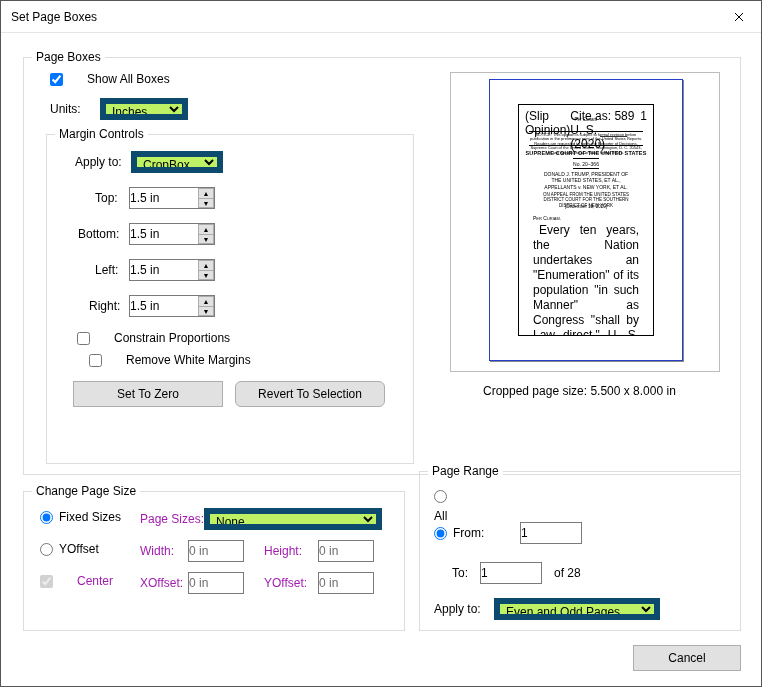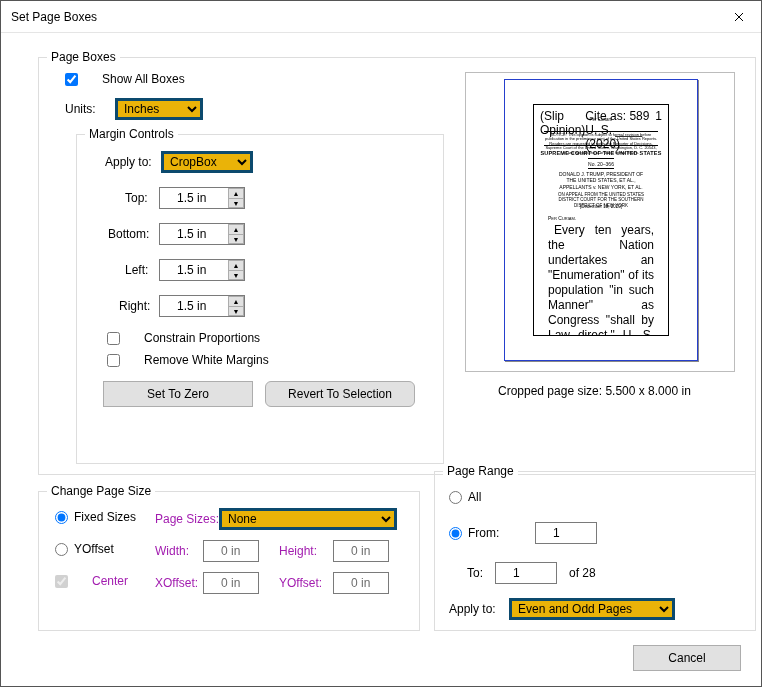--- a/index.html
+++ b/index.html
@@ -5,33 +5,33 @@
 * { box-sizing: border-box; margin: 0; padding: 0; font-family: "Segoe UI", Tahoma, sans-serif; font-size: 12px; }
 body { background: #fff; color: #000; }
 
 .window { width: 762px; height: 687px; border: 1px solid #555; background: #fff; position: relative; }
 .titlebar { height: 32px; display: flex; align-items: center; justify-content: space-between; padding: 0 0 0 10px; border-bottom: 1px solid #e5e5e5; }
 .titlebar .title { font-size: 12px; }
 .titlebar .close { width: 45px; height: 32px; display: flex; align-items: center; justify-content: center; cursor: pointer; }
 
 .client { position: absolute; left: 0; right: 0; top: 32px; bottom: 0; }
 
-.groupbox { position: absolute; border: 1px solid #ddd; margin-left: 15px; }
+.groupbox { position: absolute; border: 1px solid #ddd; }
 .groupbox > .gtitle { position: absolute; top: -8px; left: 8px; background: #fff; padding: 0 4px; font-size: 12px; white-space: nowrap; }
 
 .lbl { font-size: 12px; color: #000; white-space: nowrap; }
 .lbl.disabled { color: #a21caf; }
 .chk { display: flex; align-items: center; gap: 24px; }
 .chk input[type="checkbox"] { width: 13px; height: 13px; }
 .rad { display: flex; align-items: center; gap: 6px; }
 .rad input[type="radio"] { width: 13px; height: 13px; }
 
-select { height: 22px; border: 3px solid #0c4a6e; background: #eab308; font-size: 12px; padding: 0 2px; }
-
-input.text { height: 22px; border: 1px solid #7a7a7a; padding: 0 17px; font-size: 12px; background: #fff; }
+select { height: 22px; border: 6px solid #0c4a6e; background: #bef264; font-size: 12px; padding: 0 2px; }
+
+input.text { height: 22px; border: 1px solid #7a7a7a; padding: 0 0; font-size: 12px; background: #fff; }
 input.text:disabled { background: #fff; color: #6d6d6d; }
 
 .spinwrap { position: relative; display: inline-block; }
 .spinwrap input.text { padding-right: 0; }
 .spinbtns { position: absolute; right: 1px; top: 1px; bottom: 1px; width: 16px; display: flex; flex-direction: column; }
 .spinbtns button { flex: 1 1 50%; border: 1px solid #acacac; background: #e1e1e1; font-size: 7px; line-height: 1; padding: 0; cursor: pointer; }
 .spinbtns button:first-child { border-bottom: none; }
 
 .btn { height: 26px; border: 1px solid #adadad; background: #e1e1e1; font-size: 12px; cursor: pointer; padding: 0; }
 .btn.primary { border: 1.2px solid #0078d7; }
@@ -124,21 +124,21 @@
           <span class="spinbtns">
               <button>▲</button>
               <button>▼</button>
             </span>
         </span>
 
         <label class="chk" style="position:absolute; left:30px; top:196px;">
           <input type="checkbox" style="">
           <span class="lbl">Constrain Proportions</span>
         </label>
-        <label class="chk" style="position:absolute; left:30px; top:218px;justify-content:space-between;">
+        <label class="chk" style="position:absolute; left:42px; top:218px;justify-content:space-between;">
           <input type="checkbox" style="">
           <span class="lbl">Remove White Margins</span>
         </label>
 
         <button class="btn" style="position:absolute; left:26px; top:246px; width:150px;">Set To Zero</button>
         <button class="btn" style="position:absolute; left:188px; top:246px; width:150px;border-radius:6px;">Revert To Selection</button>
       </div>
 
       <div class="preview-outer" style="left:426px; top:14px; width:270px; height:300px;">
         <div class="preview-inner" style="left:38px; top:6px; width:194px; height:282px;">
@@ -197,21 +197,21 @@
       </label>
       <span class="lbl disabled" style="position:absolute; left:116px; top:84px;">XOffset:</span>
       <input class="text" disabled="" style="position: absolute; left: 164px; top: 80px; width: 56px;" value="0 in">
       <span class="lbl disabled" style="position:absolute; left:240px; top:84px;">YOffset:</span>
       <input class="text" disabled="" style="position: absolute; left: 294px; top: 80px; width: 56px;" value="0 in">
     </div>
 
     <div class="groupbox" style="left:418px; top:438px; width:322px; height:160px;">
       <span class="gtitle">Page Range</span>
 
-      <label class="rad" style="position:absolute; left:14px; top:18px;">
+      <label class="rad" style="position:absolute; left:14px; top:18px;flex-direction:column;">
         <input type="radio" name="pr" style="">
         <span class="lbl">All</span>
       </label>
 
       <label class="rad" style="position:absolute; left:14px; top:54px;">
         <input type="radio" name="pr" checked="" style="">
         <span class="lbl">From:</span>
       </label>
       <input class="text" style="position: absolute; left: 100px; top: 50px; width: 62px;" value="1">
 

